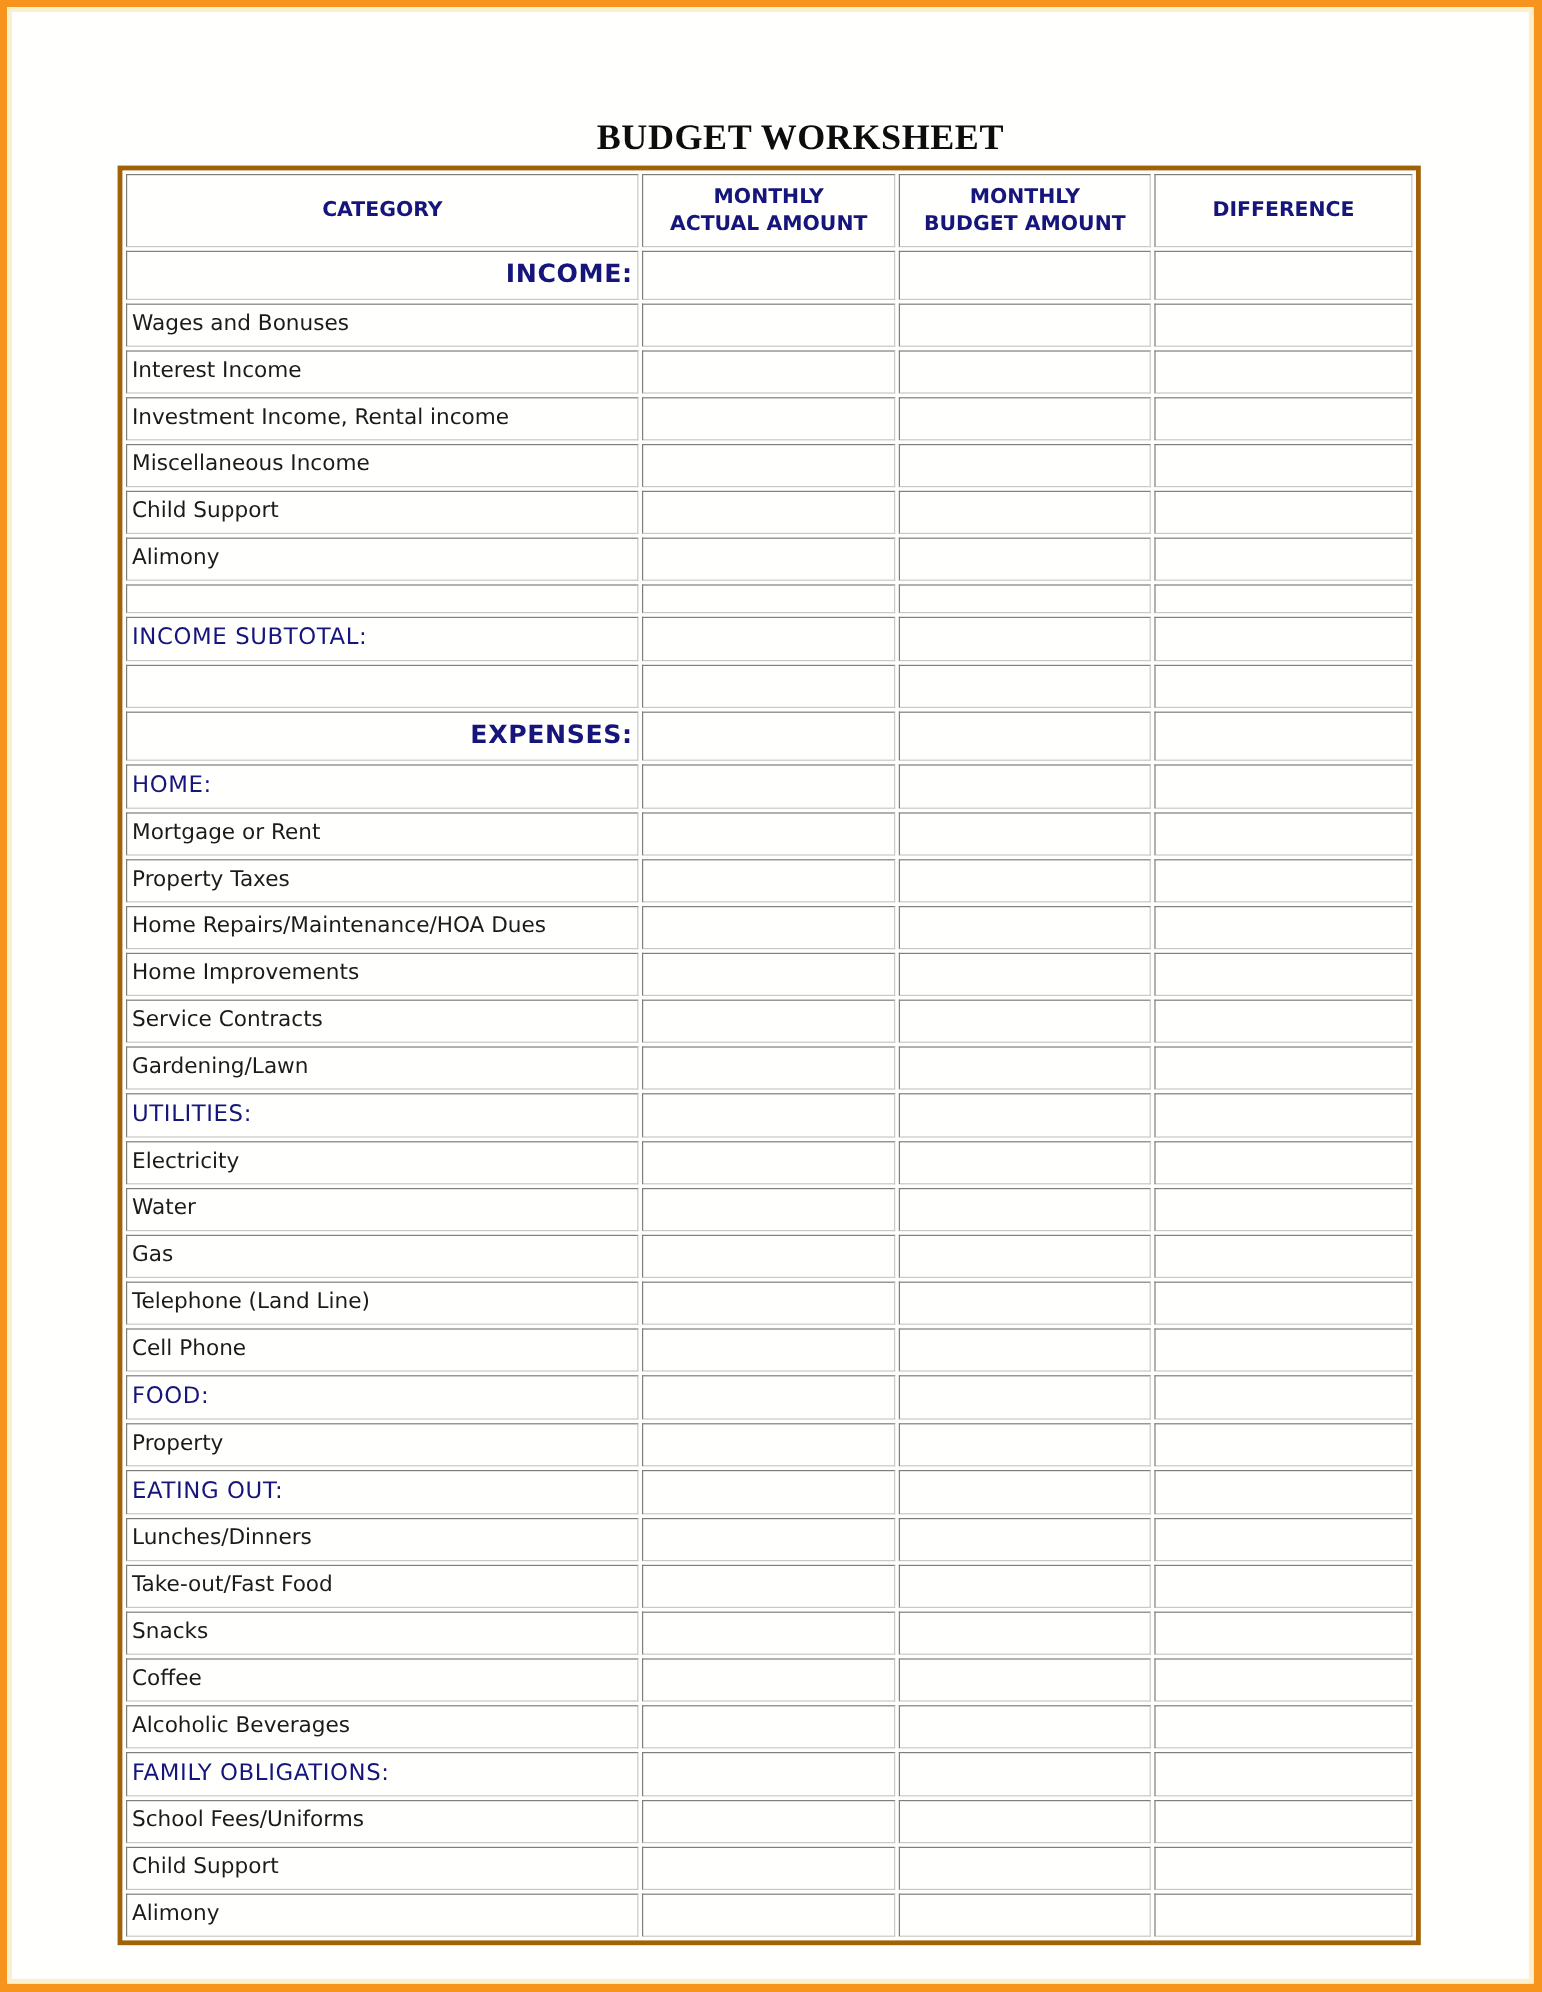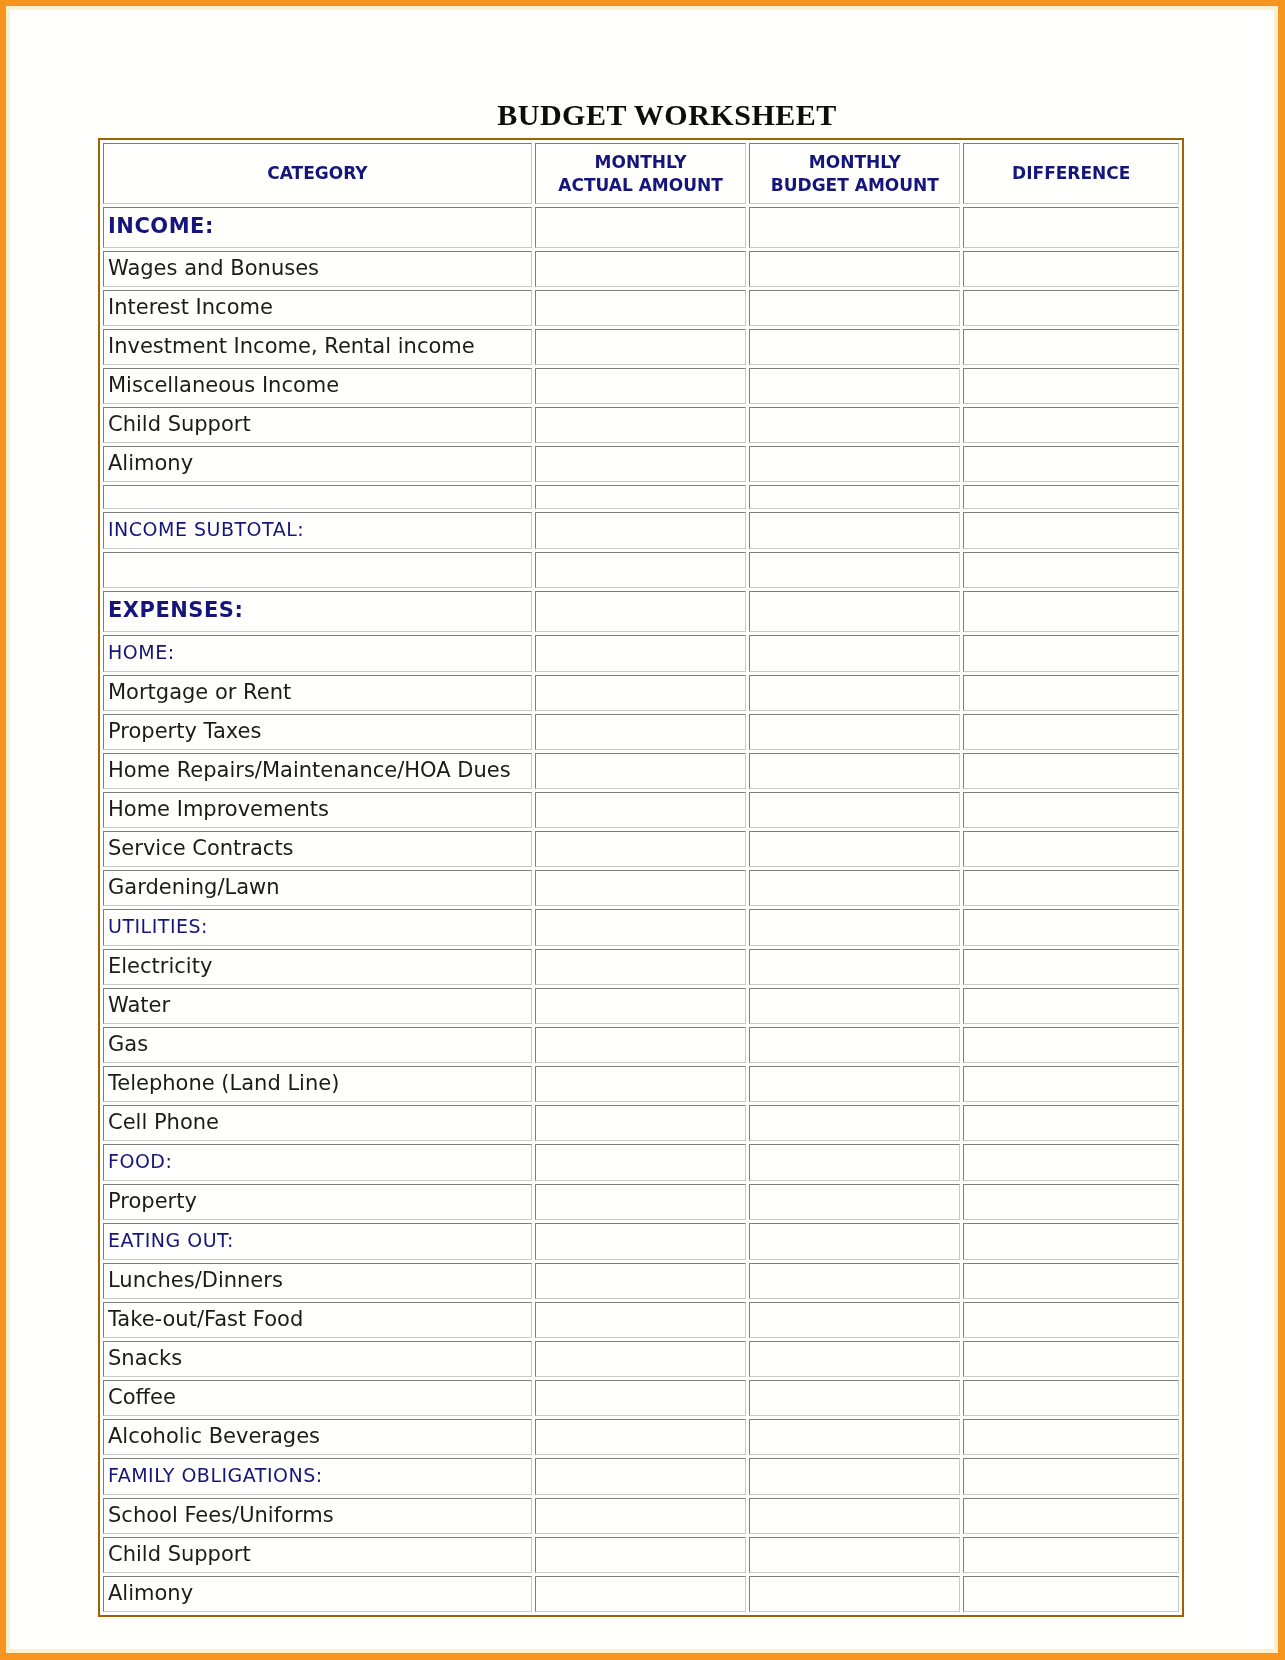--- a/index.html
+++ b/index.html
@@ -38,21 +38,21 @@
     font-family: "Liberation Serif", "DejaVu Serif", serif;
     font-weight: bold;
     font-size: 30px;
     letter-spacing: 0.5px;
     color: #0d0d0d;
   }
   table.worksheet {
     width: 1086px;
     border-collapse: separate;
     border-spacing: 3px;
-    border: 2px solid #a16207;
+    border: 4px solid #a16207;
     background: #FFFFFE;
     table-layout: fixed;
   }
   col.c-cat  { width: 40.2%; }
   col.c-act  { width: 19.8%; }
   col.c-bud  { width: 19.8%; }
   col.c-diff { width: 20.2%; }
   th, td {
     border: 1px solid #8f8f8f;
     border-color: #7e7e7e #c9c9c9 #c9c9c9 #7e7e7e;
@@ -70,23 +70,23 @@
     line-height: 1.35;
     padding: 2px;
   }
   td.cat {
     text-align: left;
     padding: 1px 4px 4px 4px;
     white-space: nowrap;
   }
   td.amt { padding: 0; }
   tr.row-item td          { height: 29px; }
-  tr.row-item td.cat      { font-size: 21px; color: #1b1b1b; }
+  tr.row-item td.cat      { font-size: 18px; color: #1b1b1b; }
   tr.row-section-big td   { height: 34px; }
-  tr.row-section-big td.cat { font-size: 21px; font-weight: bold; color: #15157B; letter-spacing: 0.5px; }
+  tr.row-section-big td.cat { font-size: 21px; font-weight: bold; color: #15157B; letter-spacing: 0.5px; text-align: right; }
   tr.row-section-small td { height: 30px; }
   tr.row-section-small td.cat { font-size: 19px; font-weight: normal; color: #15157B; letter-spacing: 0.5px; }
   tr.row-empty td         { height: 29px; }
   tr.row-empty-short td   { height: 17px; }
 </style>
 </head>
 <body>
 
 <div class="frame">
   <div class="sheet">

